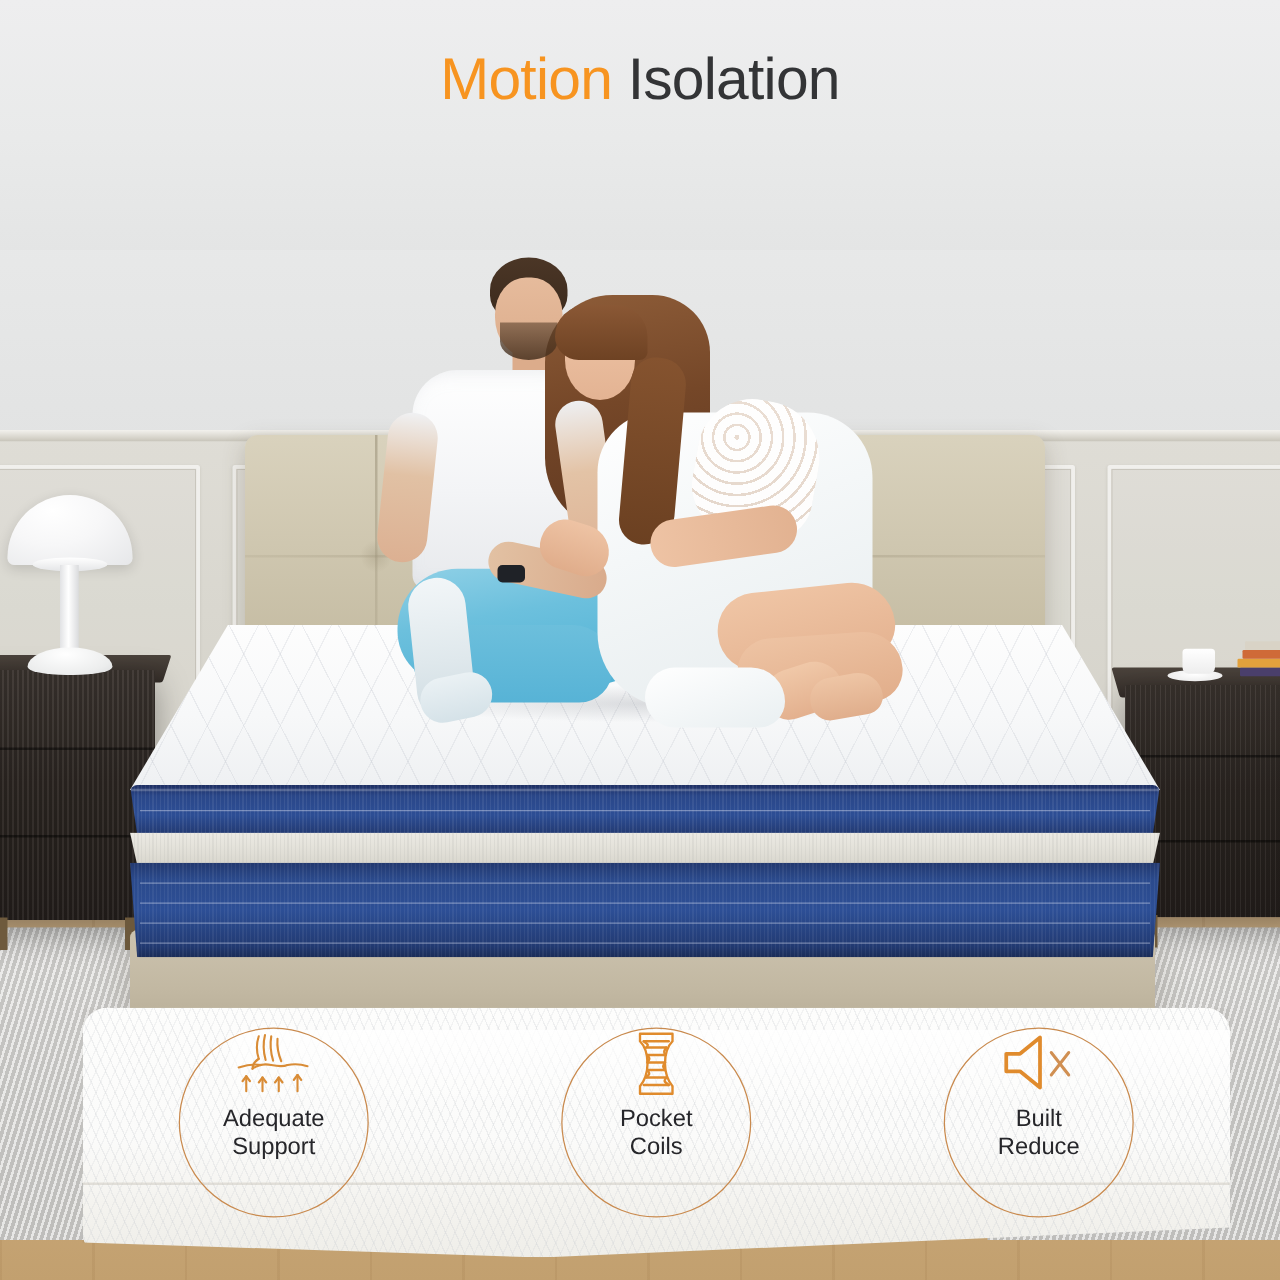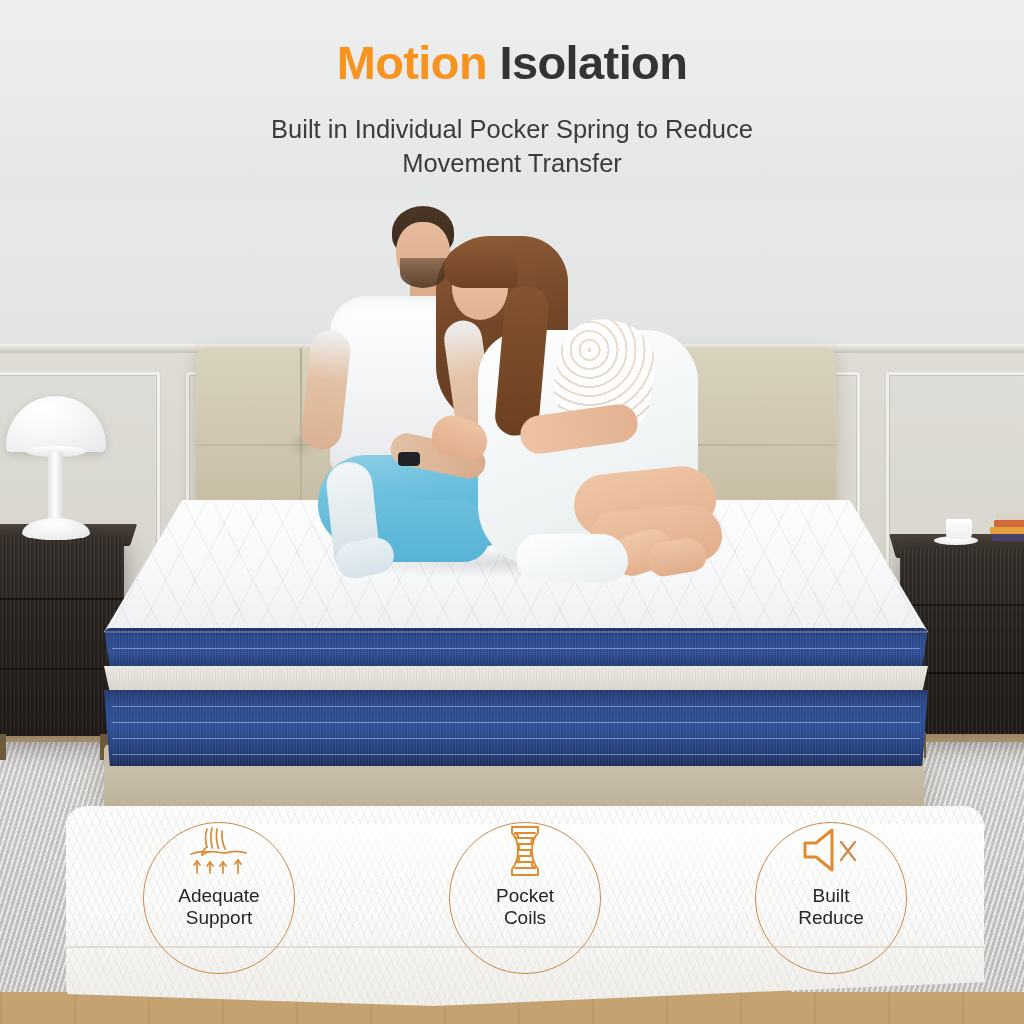--- a/index.html
+++ b/index.html
@@ -12,21 +12,21 @@
   #stage { position:absolute; inset:0; width:1024px; height:1024px; overflow:hidden; }
 
   
   .header-bg {
     position:absolute; left:0; top:0; width:1024px; height:200px;
     background:linear-gradient(180deg,#eeeeef 0%,#e9eaea 55%,#e4e5e5 100%);
     z-index:6;
   }
   .title {
     position:absolute; left:0; top:38px; width:1024px; text-align:center;
-    font-size:47px; font-weight:bold; letter-spacing:-0.6px; line-height:1.05;
+    font-size:47px; font-weight:normal; letter-spacing:-0.6px; line-height:1.05;
     z-index:7; white-space:nowrap;
   }
   .title .accent { color:#f79420; }
   .title .dark   { color:#333436; }
   .subtitle {
     position:absolute; left:0; top:113px; width:1024px; text-align:center;
     font-size:25.5px; font-weight:normal; color:#3b3c3e; line-height:1.33;
     z-index:7;
   }
 
@@ -531,24 +531,20 @@
     </div>
 
   </div>
 
   <div class="header-bg"></div>
 
   <h1 class="title">
     <span class="accent">Motion</span><span>&nbsp;</span><span class="dark">Isolation</span>
   </h1>
 
-  <div class="subtitle">
-    <div>Built in Individual Pocker Spring to Reduce</div>
-    <div>Movement Transfer</div>
-  </div>
 
   <div class="feature-panel">
     <div class="panel-gloss"></div>
     <div class="panel-fold"></div>
   </div>
 
   <div class="features">
 
     <div class="feature">
       <div class="circle">

